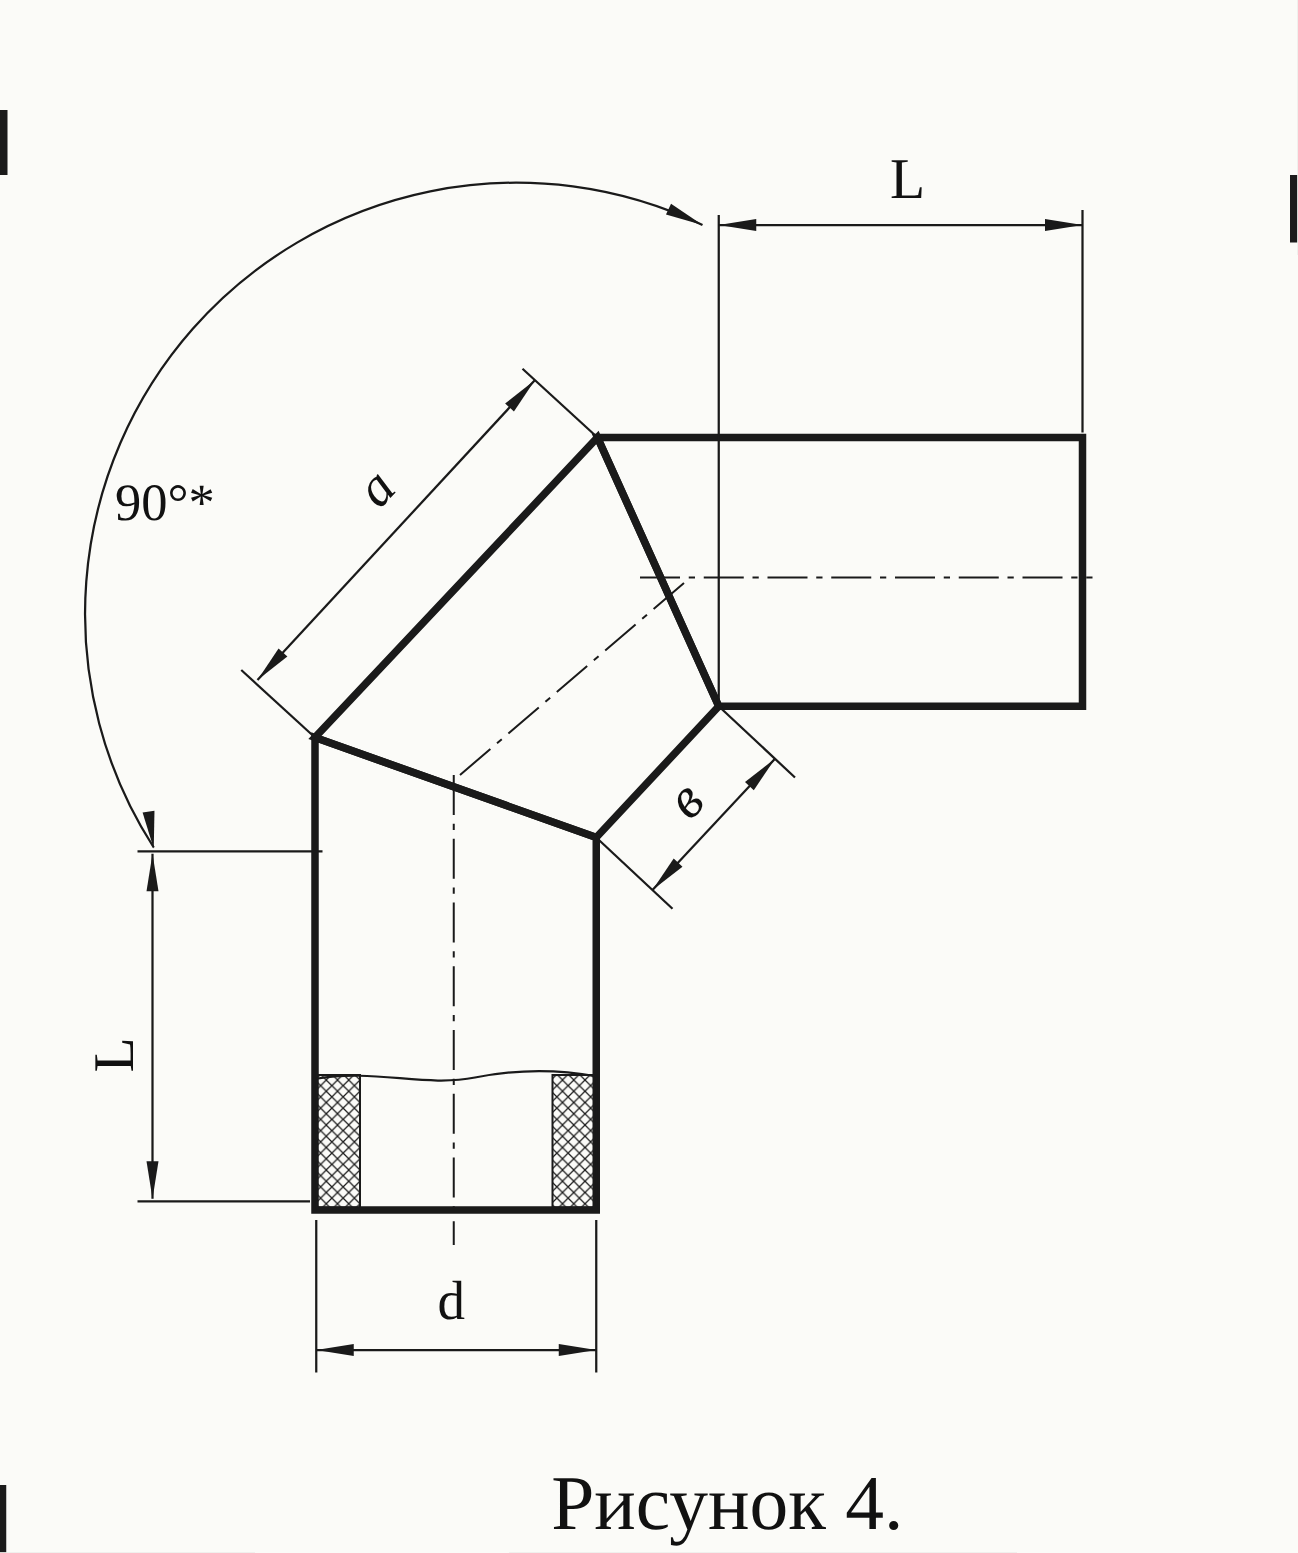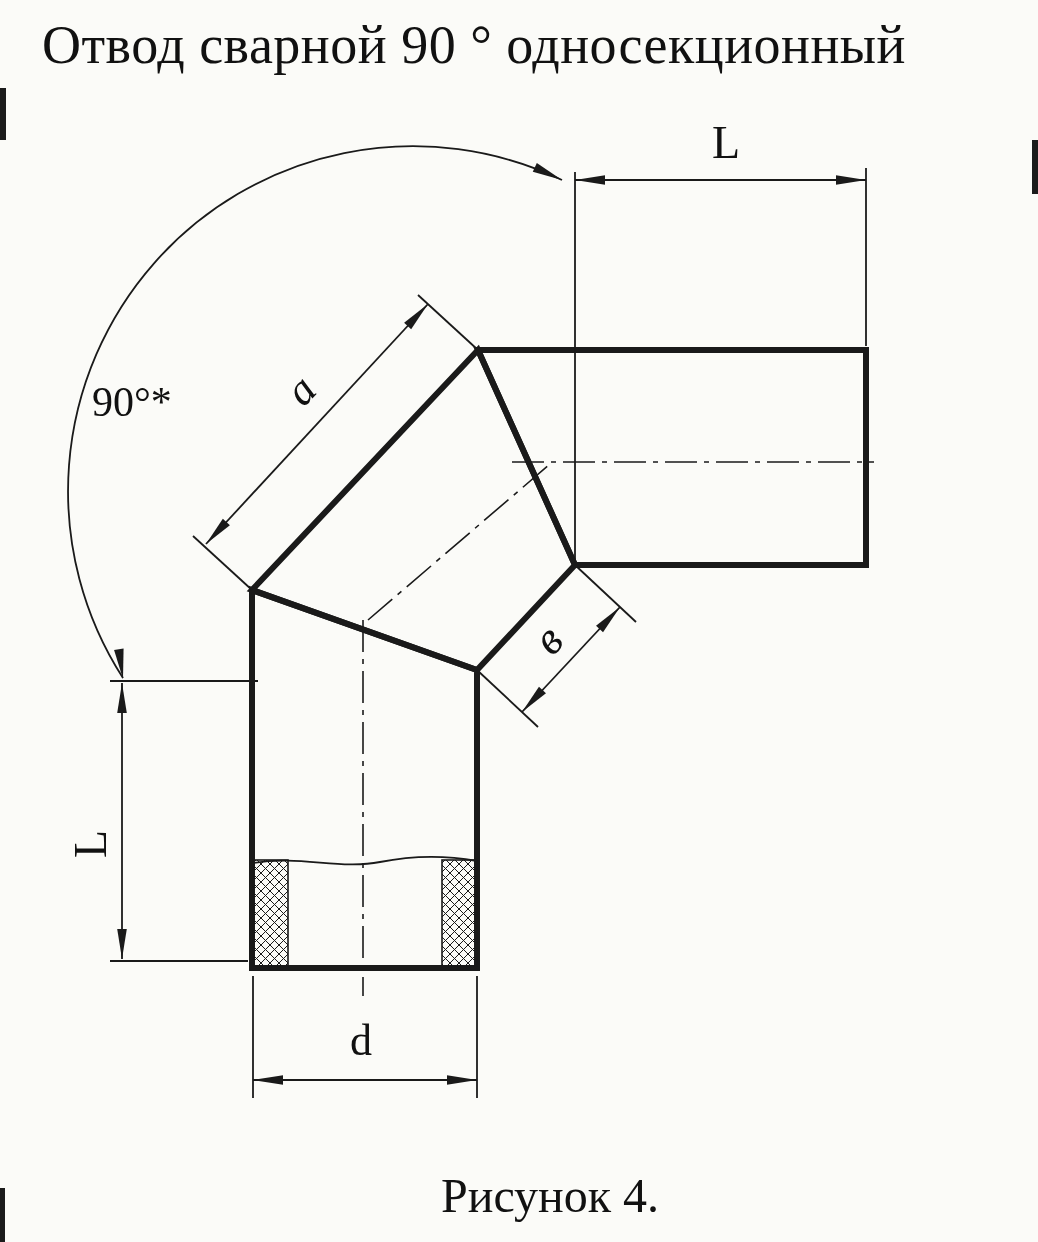--- a/index.html
+++ b/index.html
@@ -1,34 +1,33 @@
 <!DOCTYPE html>
 <html><head>
 <meta charset="utf-8">
 <style>
   html,body{margin:0;padding:0;background:#e8e8e6;}
   .page{position:relative;width:1038px;height:1242px;background:#fbfbf8;overflow:hidden;
         font-family:"Liberation Serif", serif;}
   .title{position:absolute;left:42px;top:14px;font-size:54px;color:#111;
          letter-spacing:.5px;white-space:nowrap;}
-  .caption{position:absolute;left:441px;top:1168px;font-size:48px;color:#111;}
+  .caption{position:absolute;left:441px;top:1168px;font-size:62px;color:#111;}
   svg.drawing{position:absolute;left:0;top:0;}
   .bold{stroke:#1a1a1a;stroke-width:6;fill:none;stroke-linejoin:miter;}
   .thin{stroke:#1a1a1a;stroke-width:1.8;fill:none;}
   .center{stroke:#1a1a1a;stroke-width:1.6;fill:none;stroke-dasharray:32 7 5 7;}
   .lbl{font-family:"Liberation Serif", serif;fill:#111;}
   .it{font-style:italic;}
   .artifact{fill:#1b1b1b;}
 </style>
 </head>
 <body>
 
 <div class="page">
 
-  <div class="title">Отвод сварной 90 ° односекционный</div>
 
   <svg class="drawing" width="1038" height="1242" viewBox="0 0 1038 1242" xmlns="http://www.w3.org/2000/svg">
 
     <defs>
       <marker id="dimArrow" markerUnits="userSpaceOnUse" markerWidth="36" markerHeight="14" refX="34" refY="7" orient="auto-start-reverse">
         <path d="M34,7 L4,2.2 L4,11.8 Z" fill="#1a1a1a"></path>
       </marker>
       <pattern id="hatch" width="9" height="9" patternUnits="userSpaceOnUse">
         <path d="M0,0 L9,9 M0,9 L9,0" stroke="#1a1a1a" stroke-width="1"></path>
       </pattern>

